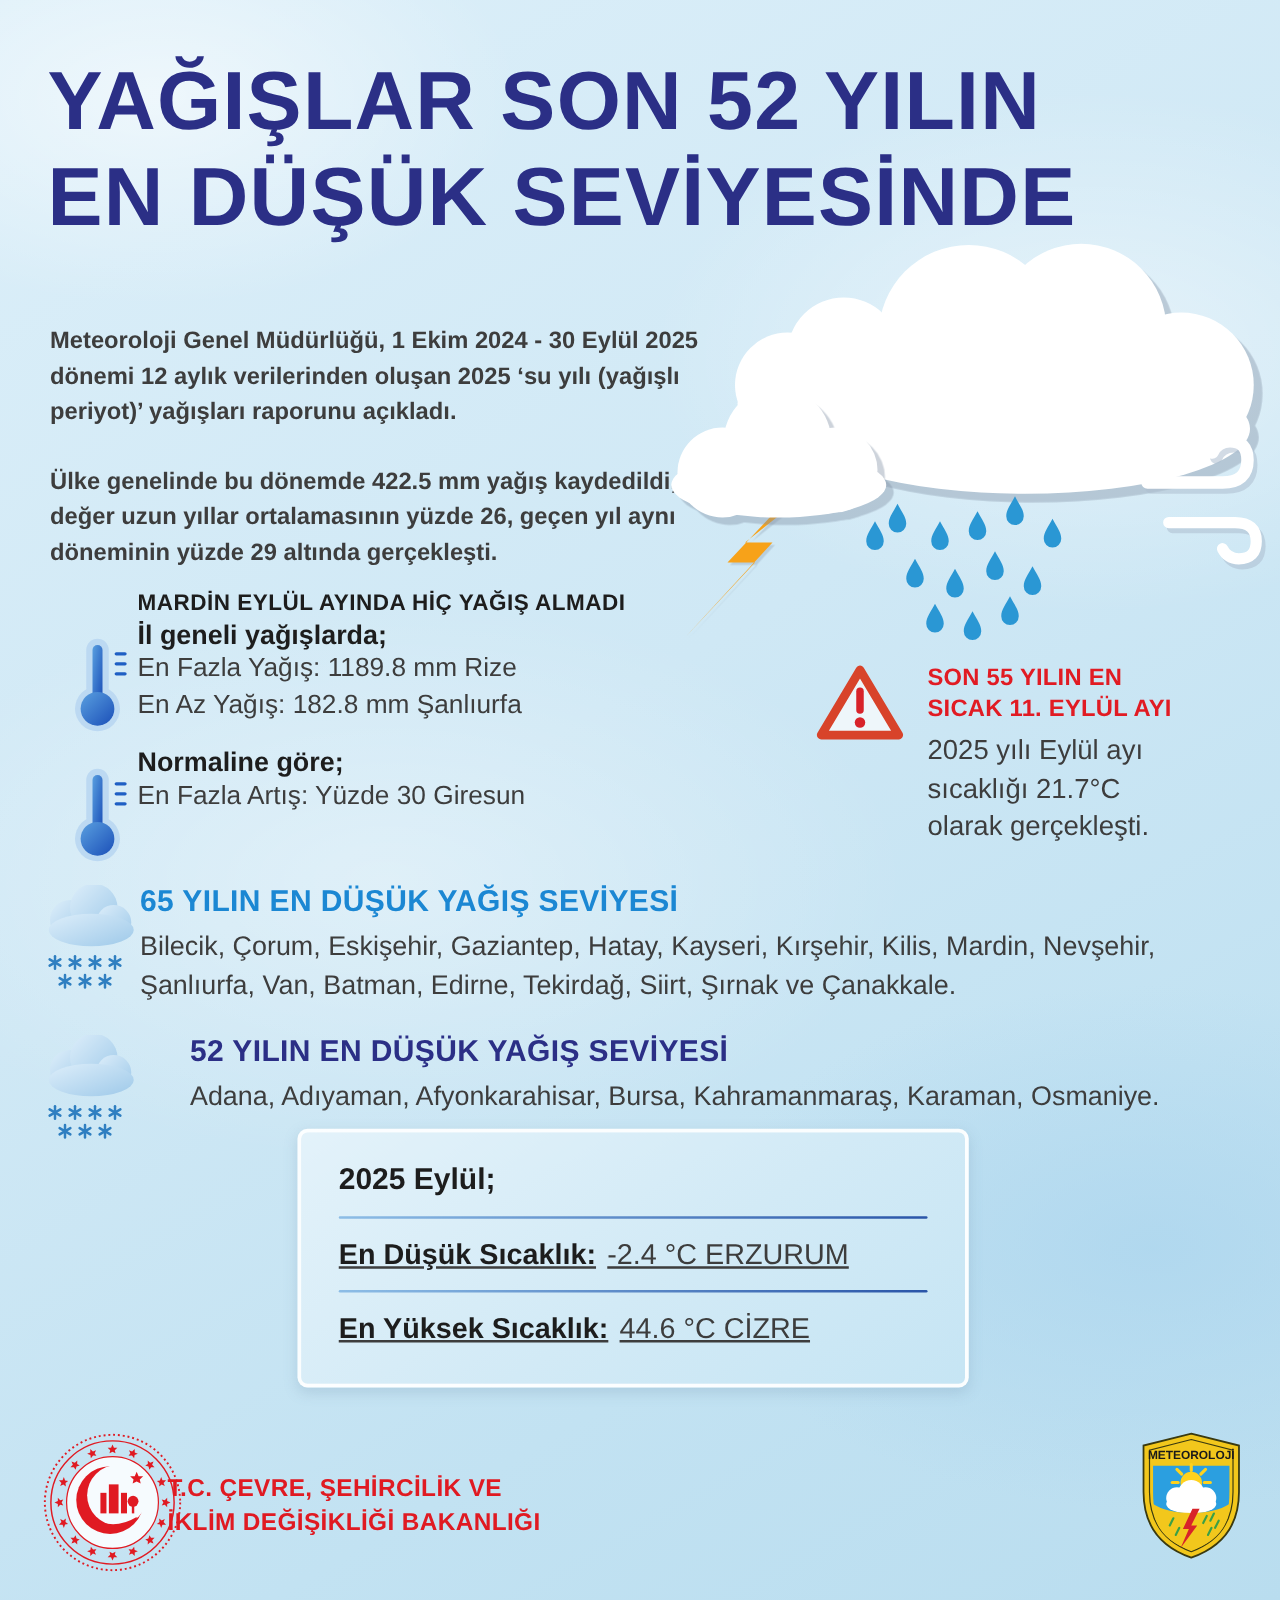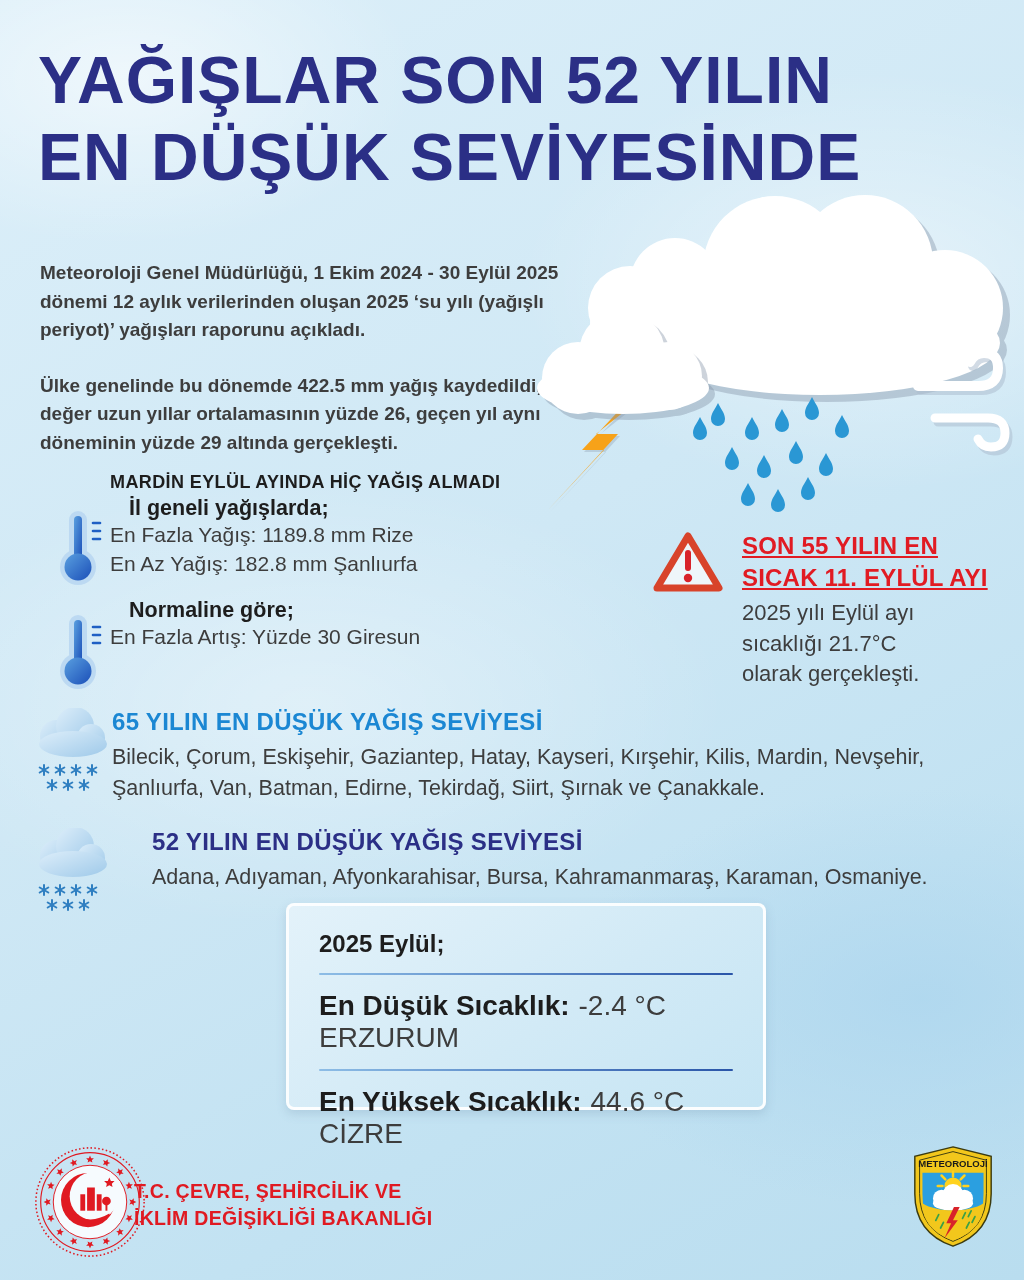--- a/index.html
+++ b/index.html
@@ -15,40 +15,40 @@
   }
   .abs{position:absolute;}
   
   .title{left:38px;top:42px;color:#2b2f86;font-weight:bold;font-size:66px;line-height:1.16;letter-spacing:1px;white-space:nowrap;transform-origin:left top;}
   
   .intro{left:40px;top:224px;width:552px;font-size:19px;font-weight:bold;color:#3d3d3d;line-height:1.5;margin-top:35px;}
   .intro .p2{margin-top:27px;}
   
   .sec{left:110px;width:560px;color:#3d3d3d;}
   .sec-h{font-size:18px;font-weight:bold;color:#1d1d1d;letter-spacing:.4px;}
-  .sec-sub{font-size:21.5px;font-weight:bold;color:#1d1d1d;margin-top:3px;margin-left:19px;}
+  .sec-sub{font-size:21.5px;font-weight:bold;color:#1d1d1d;margin-top:3px;}
   .sec-line{font-size:21px;line-height:1.38;}
   
   .warn-text{left:742px;top:530px;width:250px;}
-  .warn-h{font-size:24px;font-weight:bold;color:#e11b23;line-height:1.32;letter-spacing:.2px;text-decoration:underline;}
+  .warn-h{font-size:19px;font-weight:bold;color:#e11b23;line-height:1.32;letter-spacing:.2px;}
   .warn-b{font-size:22px;color:#3d3d3d;line-height:1.38;margin-top:5px;width:220px;}
   
   .low-h{font-size:24px;font-weight:bold;letter-spacing:.3px;}
   .low-h.blue{color:#1b87d3;}
   .low-h.navy{color:#2b2f86;}
   .low-cities{font-size:21.5px;color:#3d3d3d;line-height:1.45;margin-top:6px;width:848px;}
   
-  .tempbox{left:238px;top:903px;width:480px;height:207px;box-sizing:border-box;
+  .tempbox{left:238px;top:903px;width:537px;height:207px;box-sizing:border-box;
     border:3px solid rgba(255,255,255,.9);border-radius:8px;
     background:linear-gradient(145deg,#e3f2fa 0%,#d2eaf6 55%,#c6e5f4 100%);
     box-shadow:0 4px 10px rgba(110,145,170,.25);
-    padding:24px 30px 0 30px;margin-left:48px;}
+    padding:24px 30px 0 30px;}
   .tb-title{font-size:24px;font-weight:bold;color:#1d1d1d;}
   .tb-div{height:2px;background:linear-gradient(to right,#8dbde6,#2a55a8);margin:15px 0;border-radius:1px;}
-  .tb-row{font-size:28px;color:#3d3d3d;}
+  .tb-row{font-size:23px;color:#3d3d3d;text-decoration:underline;}
   .tb-label{font-weight:bold;color:#1d1d1d;margin-right:9px;}
   
   .ministry-text{left:134px;top:1178px;color:#e01a22;font-weight:bold;font-size:19.5px;line-height:1.38;letter-spacing:.3px;}
   svg text{font-family:"Liberation Sans",sans-serif;}
 </style>
 </head>
 <body>
 
 <div class="canvas">
 

